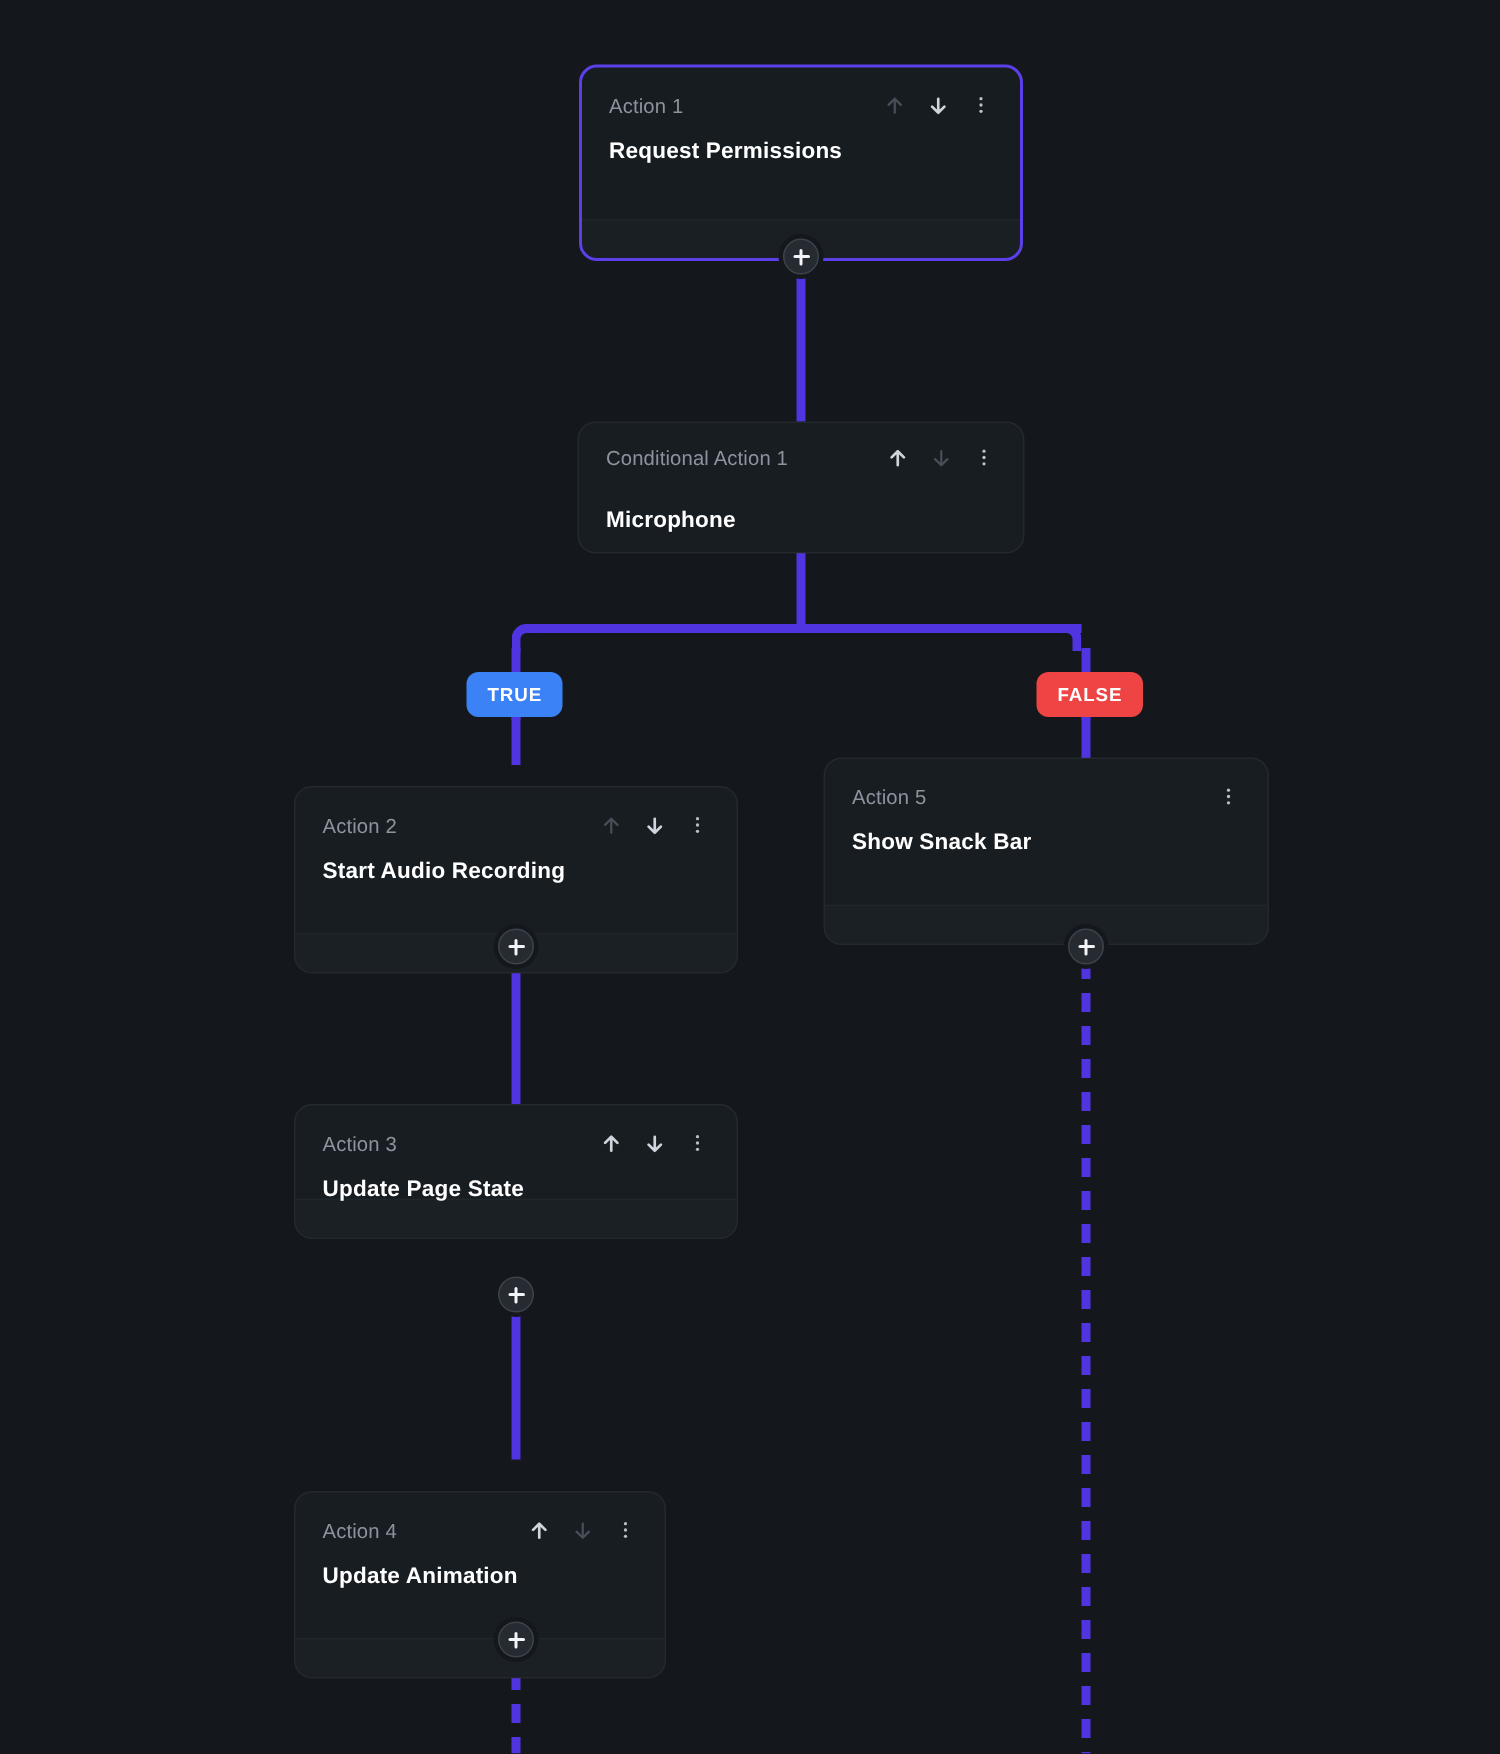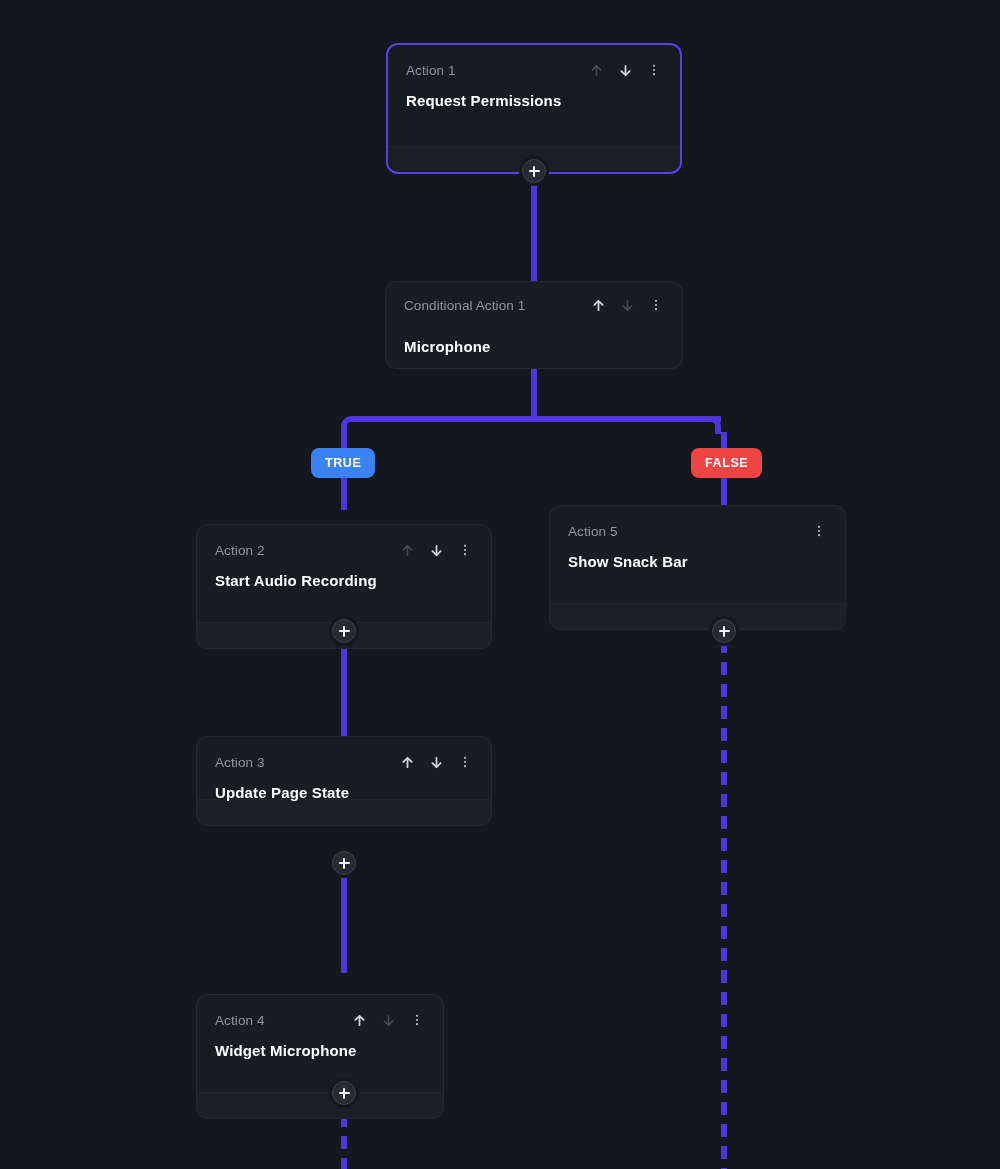--- a/index.html
+++ b/index.html
@@ -343,19 +343,19 @@
           </span>
           <span class="icon-btn">
             <svg width="14" height="14" viewBox="0 0 16 16" class="dots-fill">
               <circle cx="8" cy="3.2" r="1.25"></circle>
                 <circle cx="8" cy="8" r="1.25"></circle>
                 <circle cx="8" cy="12.8" r="1.25"></circle>
             </svg>
           </span>
         </span>
       </div>
-      <div class="node-title">Widget Microphone</div>
+      <div class="node-title">Update Animation</div>
     </div>
     <div class="node-footer"></div>
   </div>
   <div class="plus-btn" style="left:332px; top:1081px;"></div>
 
 </div>
 
 </body></html>

